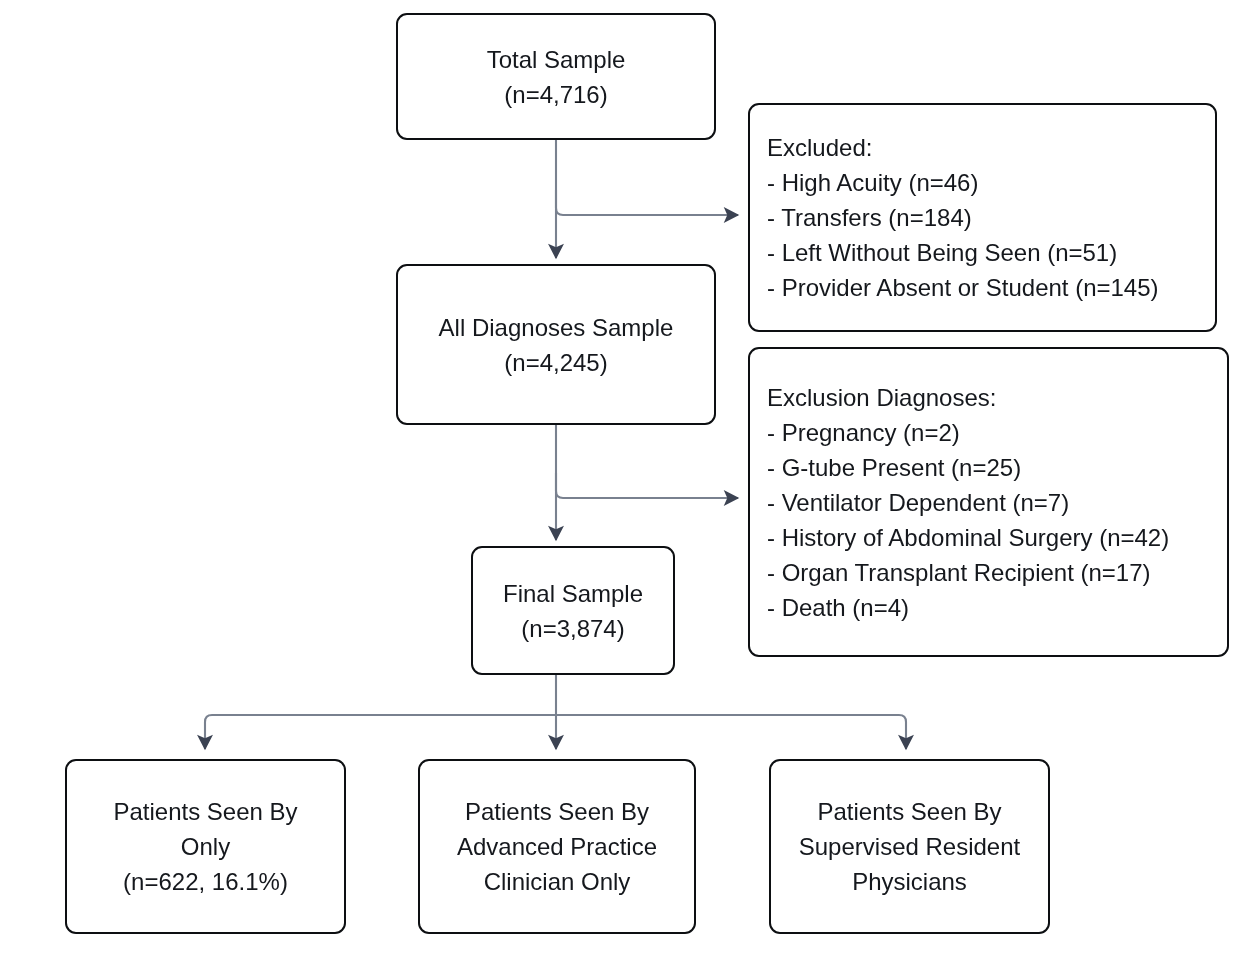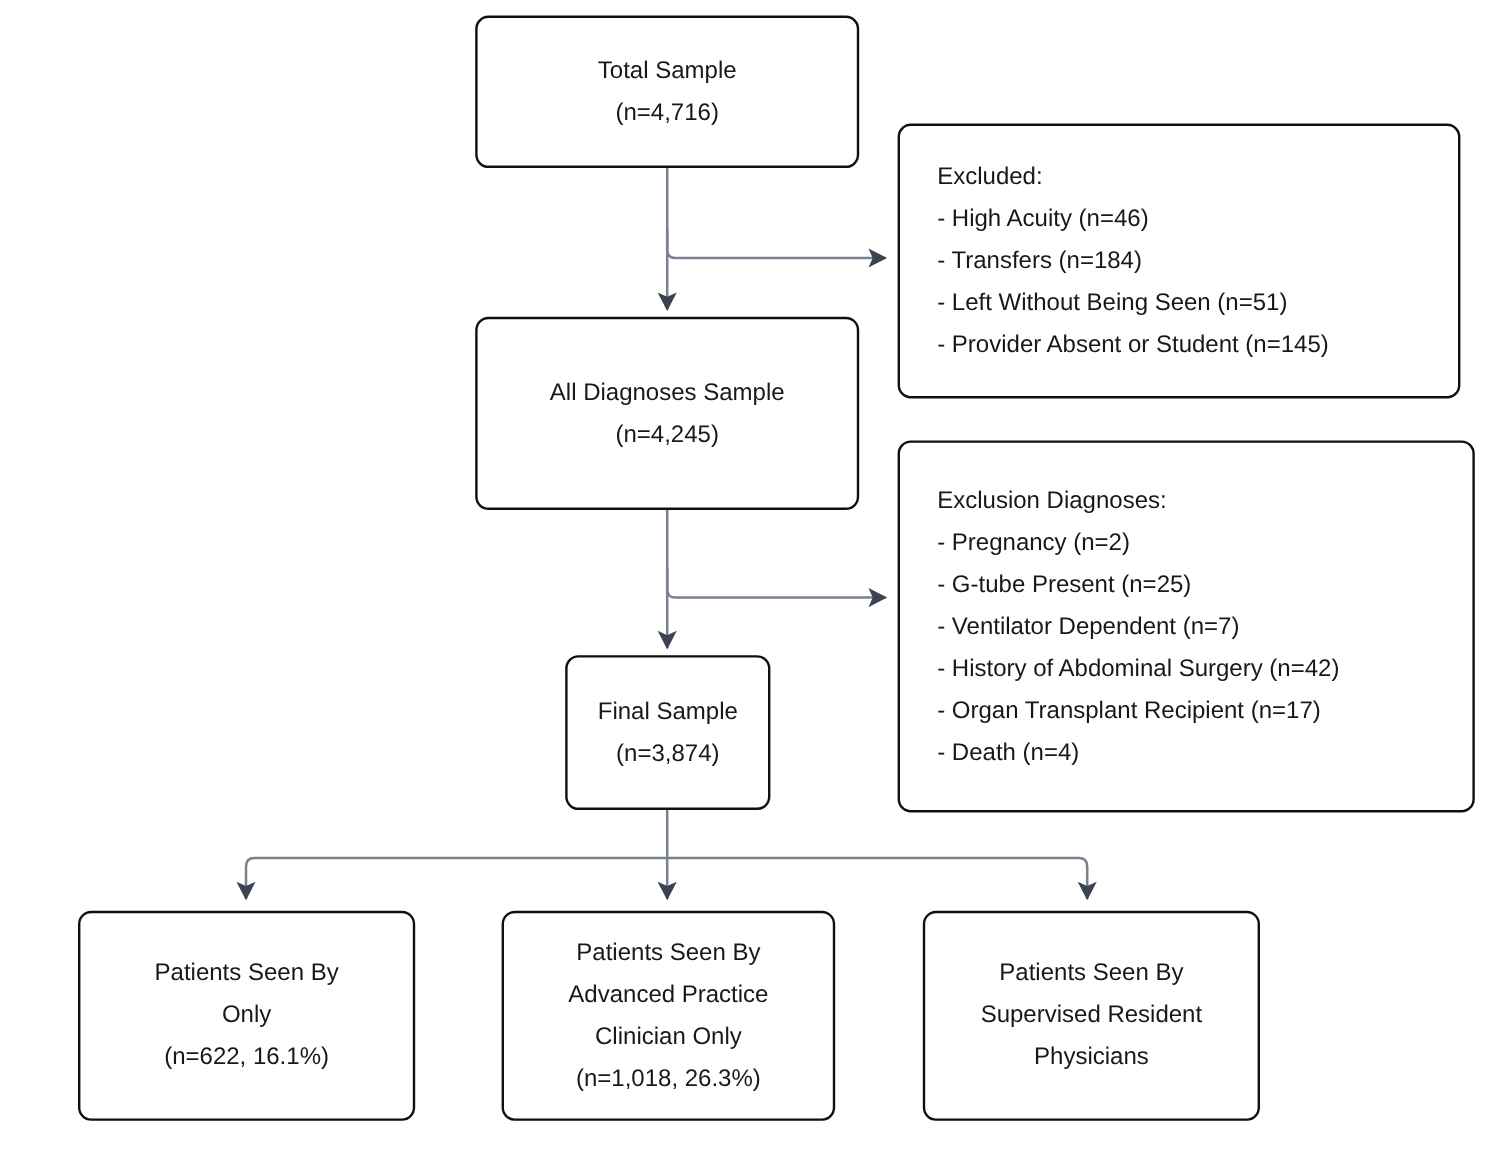--- a/index.html
+++ b/index.html
@@ -27,46 +27,46 @@
   .node {
     position: absolute;
     box-sizing: border-box;
     background: #ffffff;
     border: 2.5px solid #0d0f12;
     border-radius: 11px;
     display: flex;
     flex-direction: column;
     justify-content: center;
     color: #15181d;
-    font-size: 20px;
+    font-size: 24px;
     line-height: 35px;
   }
   .node.centered {
     align-items: center;
     text-align: center;
   }
   .node.listbox {
     align-items: flex-start;
     text-align: left;
-    padding-left: 31px;
+    padding-left: 17px;
     padding-right: 12px;
   }
   .node .line {
     white-space: nowrap;
   }
   .node.listbox .item {
     white-space: nowrap;
   }
 
   
   #node-total        { left: 396px; top: 13px;  width: 320px; height: 127px; }
   #node-excluded     { left: 748px; top: 103px; width: 469px; height: 229px; }
   #node-alldx        { left: 396px; top: 264px; width: 320px; height: 161px; align-items: center; }
-  #node-exclusiondx  { left: 748px; top: 347px; width: 481px; height: 310px; margin-top: 20px; }
-  #node-final        { left: 471px; top: 546px; width: 171px; height: 129px; }
+  #node-exclusiondx  { left: 748px; top: 347px; width: 481px; height: 310px; }
+  #node-final        { left: 471px; top: 546px; width: 204px; height: 129px; }
   #node-attending    { left: 65px;  top: 759px; width: 281px; height: 175px; }
   #node-apc          { left: 418px; top: 759px; width: 278px; height: 175px; }
   #node-resident     { left: 769px; top: 759px; width: 281px; height: 175px; }
 </style>
 </head>
 <body>
 
 <div id="canvas">
 
   <svg class="svg-layer" viewBox="0 0 1241 961" width="1241" height="961" xmlns="http://www.w3.org/2000/svg">
@@ -130,21 +130,20 @@
   <div class="node centered" id="node-attending">
     <div class="line">Patients Seen By</div>
     <div class="line">Only</div>
     <div class="line">(n=622, 16.1%)</div>
   </div>
 
   <div class="node centered" id="node-apc">
     <div class="line">Patients Seen By</div>
     <div class="line">Advanced Practice</div>
     <div class="line">Clinician Only</div>
-    <div class="line">(n=1,018, 26.3%)</div>
   </div>
 
   <div class="node centered" id="node-resident">
     <div class="line">Patients Seen By</div>
     <div class="line">Supervised Resident</div>
     <div class="line">Physicians</div>
   </div>
 
 </div>
 

